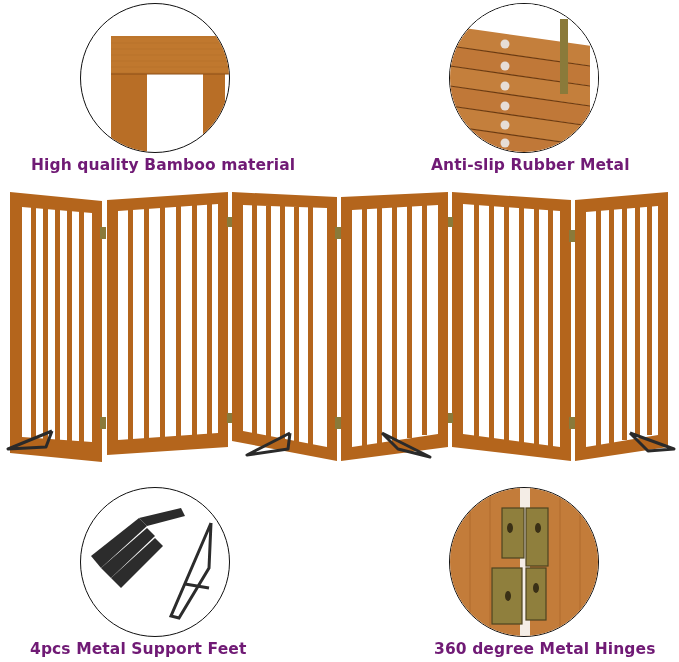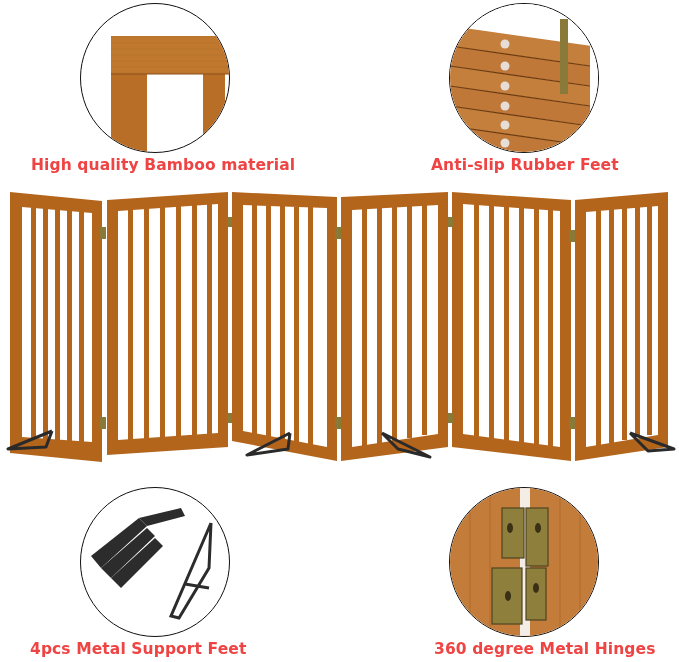--- a/index.html
+++ b/index.html
@@ -1,18 +1,18 @@
 <!DOCTYPE html>
 <html><head>
 <meta charset="utf-8">
 <style>
   html, body { margin:0; padding:0; background:#ffffff; }
   body { width:679px; height:662px; position:relative; overflow:hidden; font-family:"DejaVu Sans", sans-serif; }
   .inset { position:absolute; width:150px; height:150px; border-radius:50%; border:1.5px solid #111; overflow:hidden; background:#fff; box-sizing:border-box; }
-  .caption { position:absolute; font-family:"DejaVu Sans", sans-serif; font-weight:bold; font-size:15.5px; color:#ef4444; white-space:nowrap; text-align:center; letter-spacing:0.1px; }
+  .caption { position:absolute; font-family:"DejaVu Sans", sans-serif; font-weight:bold; font-size:15.5px; color:#701a75; white-space:nowrap; text-align:center; letter-spacing:0.1px; }
   .gate { position:absolute; left:0; top:185px; width:679px; height:285px; }
 </style>
 </head>
 <body>
 
 <div class="inset" style="left:80px; top:3px;">
   <svg width="150" height="150" viewBox="0 0 150 150">
     <rect x="30" y="32" width="120" height="38" fill="#c0782e"></rect>
     <rect x="30" y="32" width="120" height="38" fill="url(#grainH)" opacity="0.35"></rect>
     <rect x="30" y="70" width="36" height="90" fill="#b86e26"></rect>
@@ -49,21 +49,21 @@
       <circle cx="55" cy="40" r="4.5"></circle>
       <circle cx="55" cy="62" r="4.5"></circle>
       <circle cx="55" cy="82" r="4.5"></circle>
       <circle cx="55" cy="102" r="4.5"></circle>
       <circle cx="55" cy="121" r="4.5"></circle>
       <circle cx="55" cy="139" r="4.5"></circle>
     </g>
     <rect x="110" y="15" width="8" height="75" fill="#8a7a3a"></rect>
   </svg>
 </div>
-<div class="caption" style="left:431px; top:156px;">Anti-slip Rubber Feet</div>
+<div class="caption" style="left:431px; top:156px;">Anti-slip Rubber Metal</div>
 
 <svg class="gate" viewBox="0 0 679 285">
   <defs>
     <g id="bars7">
     </g>
   </defs>
 
   <g>
     <polygon points="10,7 102,16 102,277 10,268" fill="#b4651c"></polygon>
     <polygon points="22,22 92,28 92,257 22,252" fill="#fff"></polygon>

